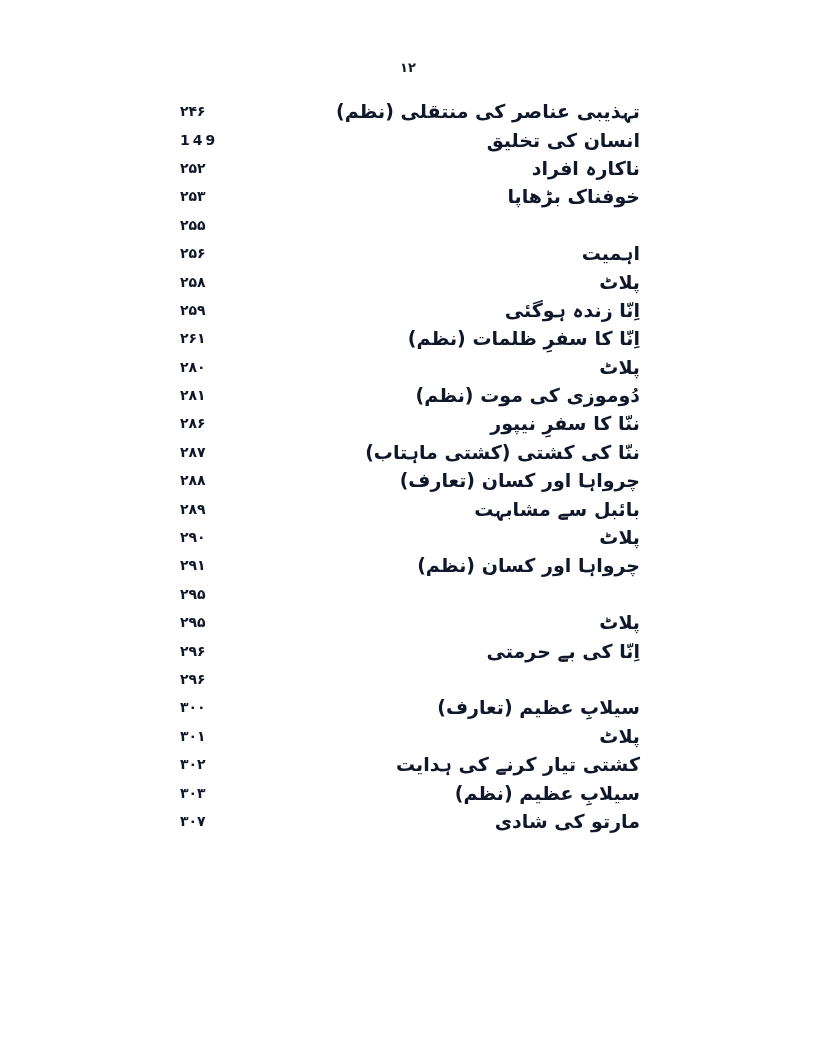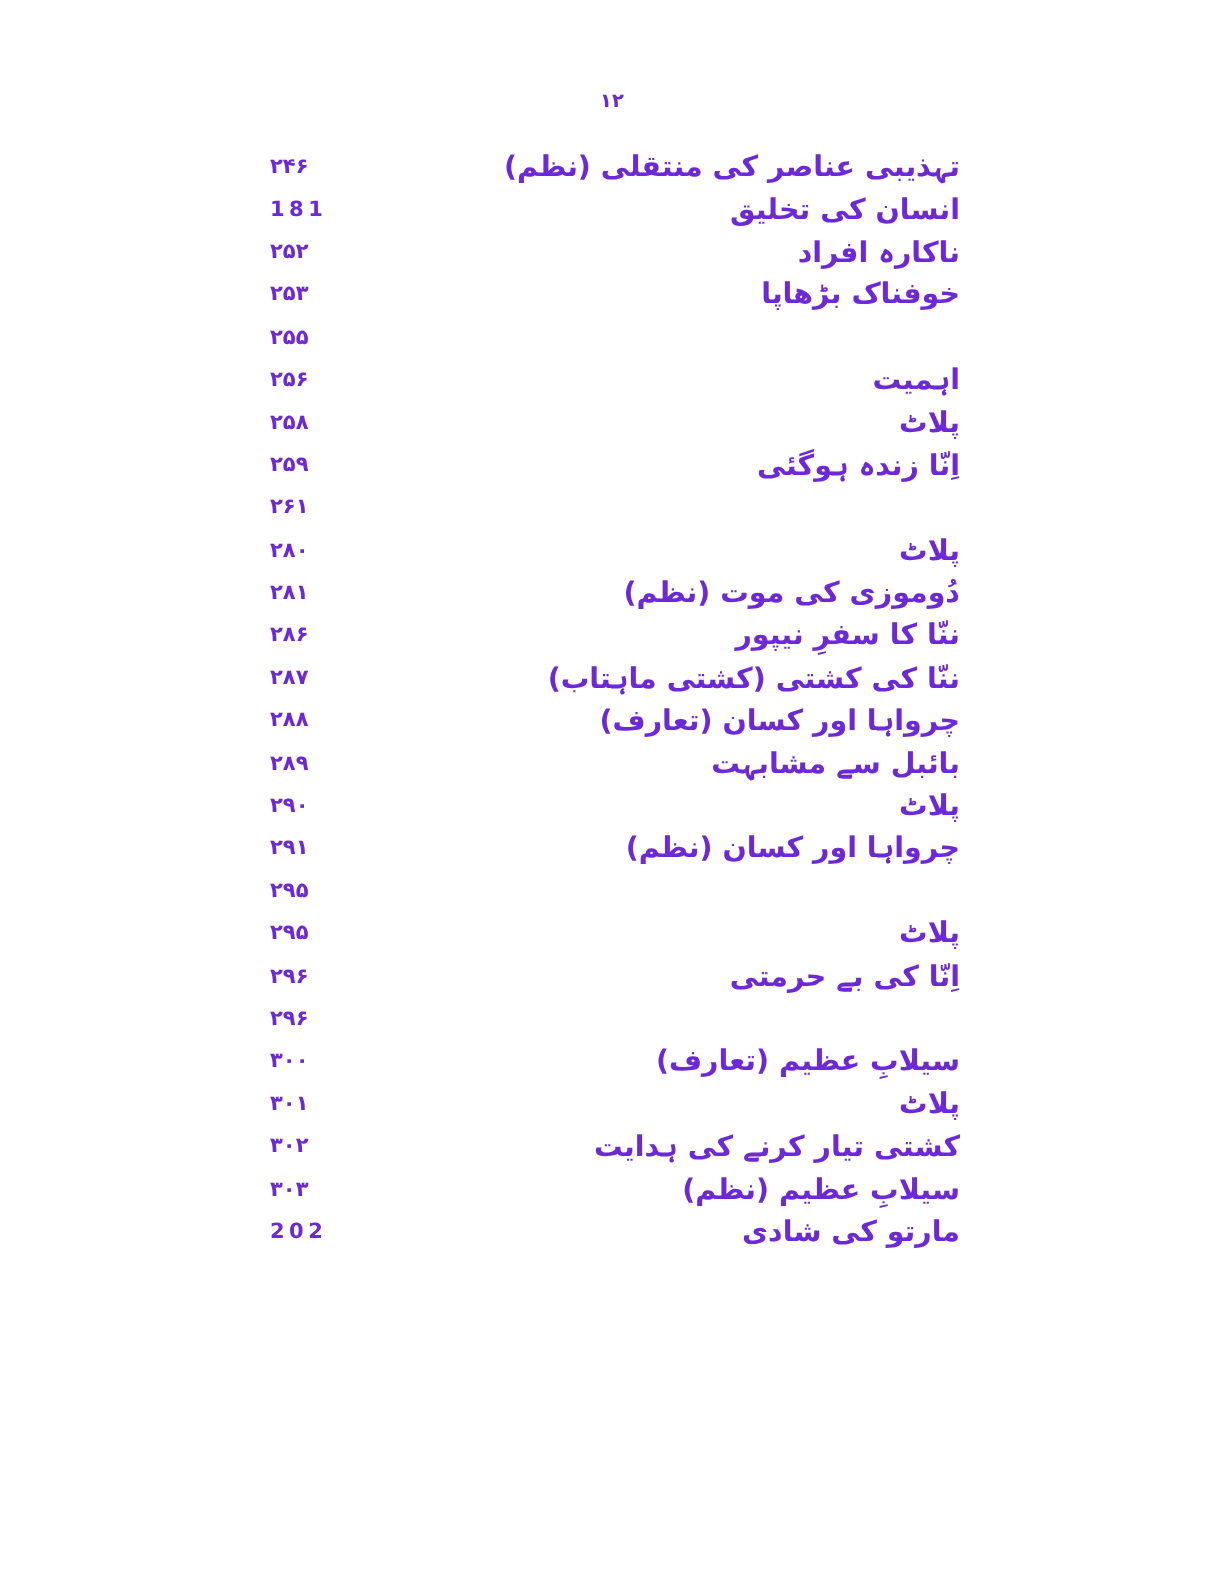--- a/index.html
+++ b/index.html
@@ -8,21 +8,21 @@
     background: #e9e9e9;
   }
   .sheet {
     position: relative;
     width: 816px;
     height: 1056px;
     margin: 0 auto;
     background: #ffffff;
     overflow: hidden;
     font-family: "DejaVu Sans", sans-serif;
-    color: #6d28d9;
+    color: #0f172a;
   }
   .folio {
     position: absolute;
     top: 60px;
     left: 0;
     width: 100%;
     text-align: center;
     font-size: 13px;
     font-weight: bold;
     letter-spacing: 1px;
@@ -67,21 +67,21 @@
 
 <div class="sheet">
   <div class="folio">۱۲</div>
   <div class="toc" id="toc-list">
   <div class="row">
     <span class="pg">۲۴۶</span>
     <span class="ttl">تہذیبی عناصر کی منتقلی (نظم)</span>
   </div>
 
   <div class="row">
-    <span class="pg">181</span>
+    <span class="pg">149</span>
     <span class="ttl">انسان کی تخلیق</span>
   </div>
 
   <div class="row">
     <span class="pg">۲۵۲</span>
     <span class="ttl">ناکارہ افراد</span>
   </div>
 
   <div class="row">
     <span class="pg">۲۵۳</span>
@@ -102,20 +102,21 @@
     <span class="ttl">پلاٹ</span>
   </div>
 
   <div class="row">
     <span class="pg">۲۵۹</span>
     <span class="ttl">اِنّا زندہ ہوگئی</span>
   </div>
 
   <div class="row">
     <span class="pg">۲۶۱</span>
+    <span class="ttl">اِنّا کا سفرِ ظلمات (نظم)</span>
   </div>
 
 
 
   <div class="row">
     <span class="pg">۲۸۰</span>
     <span class="ttl">پلاٹ</span>
   </div>
 
   <div class="row">
@@ -185,17 +186,17 @@
     <span class="pg">۳۰۲</span>
     <span class="ttl">کشتی تیار کرنے کی ہدایت</span>
   </div>
 
   <div class="row">
     <span class="pg">۳۰۳</span>
     <span class="ttl">سیلابِ عظیم (نظم)</span>
   </div>
 
   <div class="row">
-    <span class="pg">202</span>
+    <span class="pg">۳۰۷</span>
     <span class="ttl">مارتو کی شادی</span>
   </div>
 </div>
 </div>
 
 </body></html>

